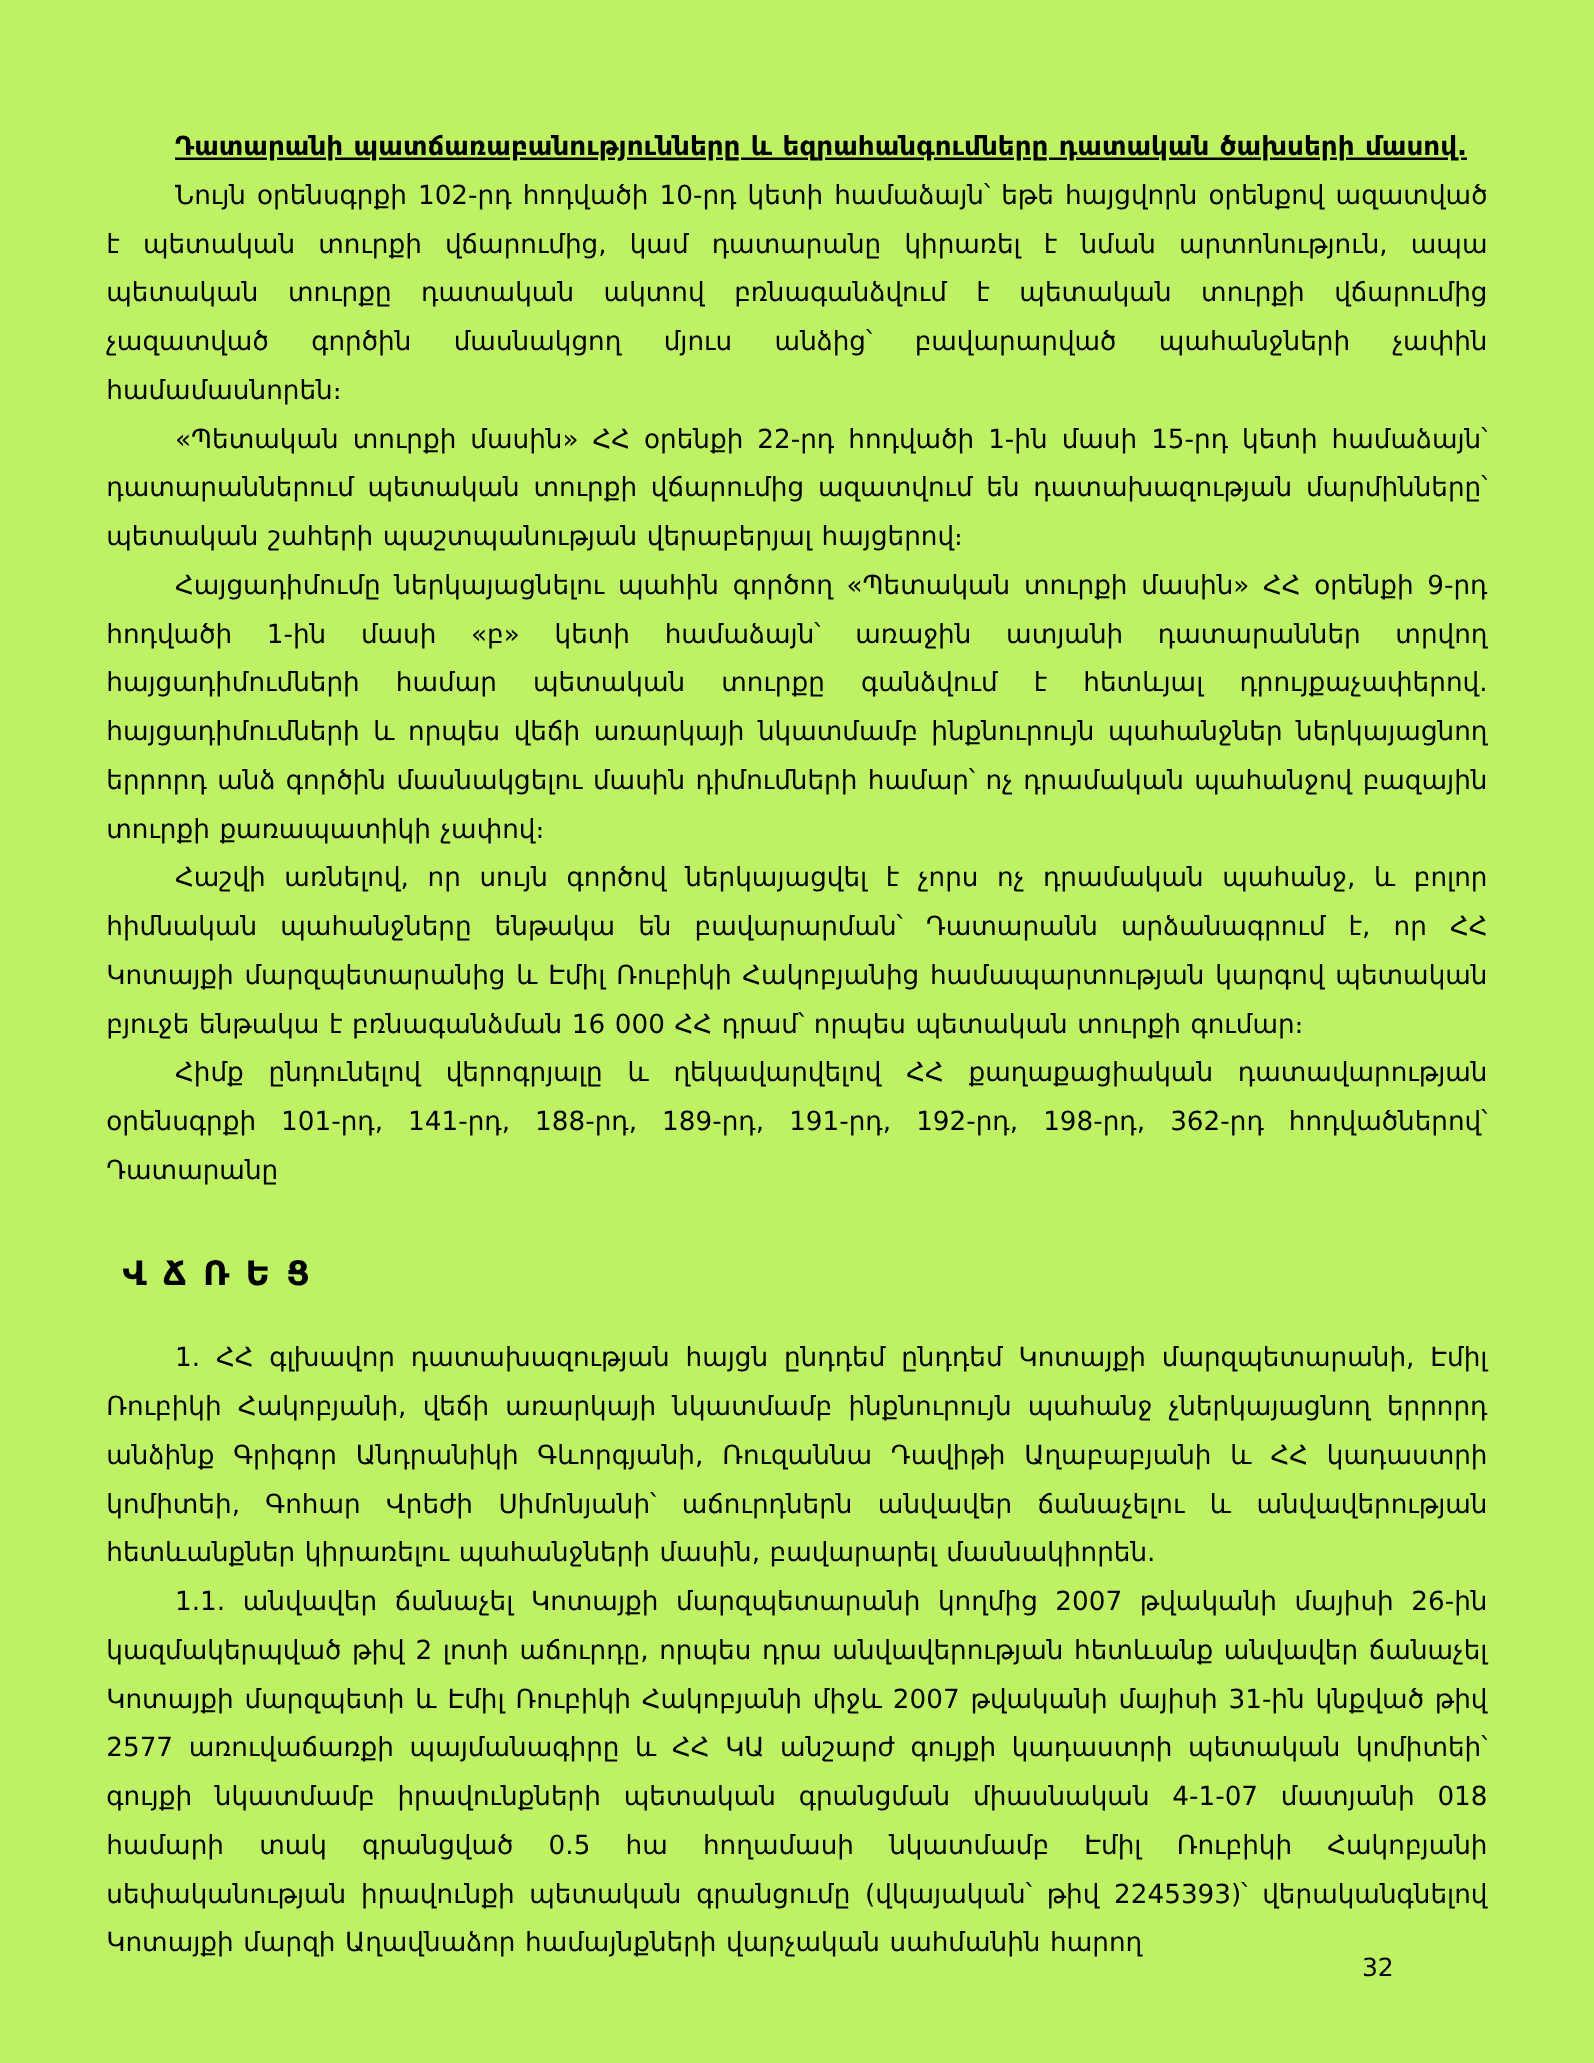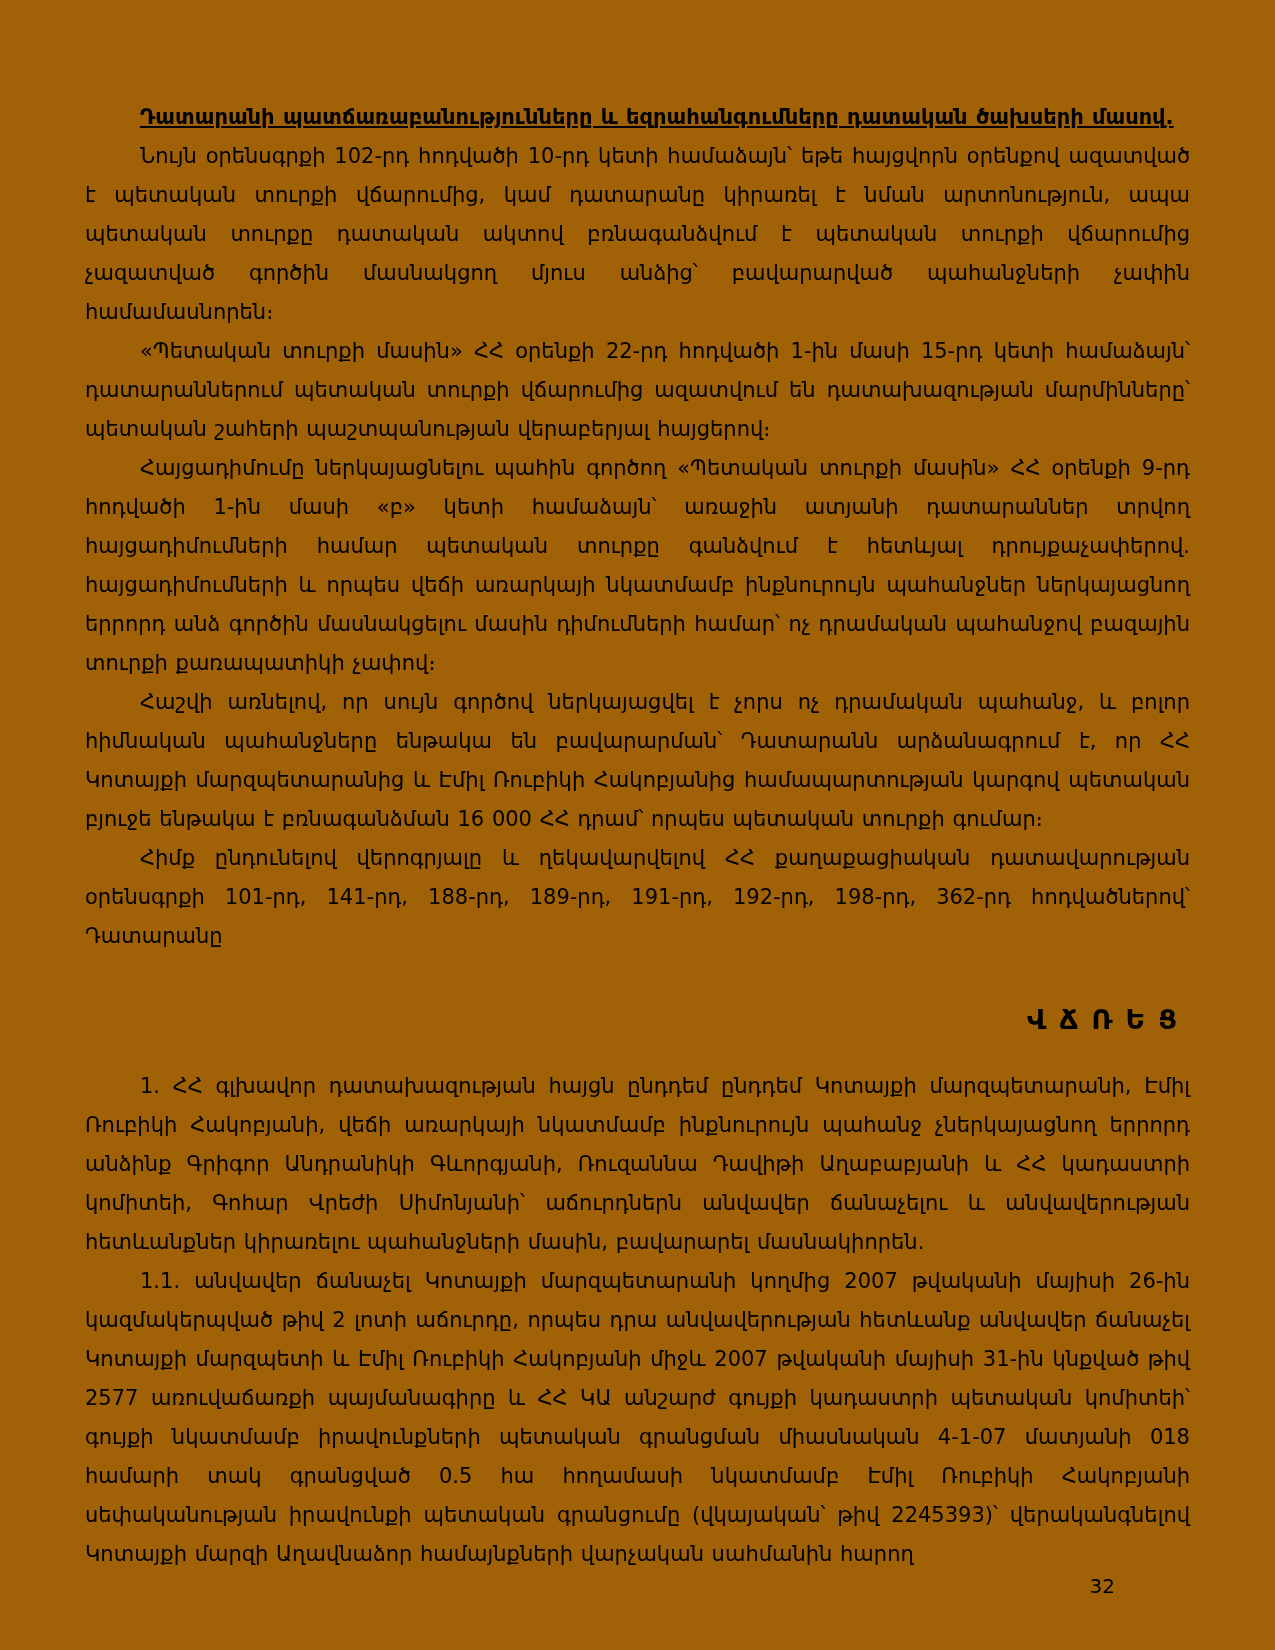--- a/index.html
+++ b/index.html
@@ -5,21 +5,21 @@
   html, body {
     margin: 0;
     padding: 0;
     background: #ffffff;
   }
   .page {
     position: relative;
     width: 1275px;
     height: 1650px;
     margin: 0 auto;
-    background: #a16207;
+    background: #bef264;
     box-sizing: border-box;
     padding: 98px 85px 0 85px;
     overflow: hidden;
     font-family: "DejaVu Sans", sans-serif;
     color: #000000;
   }
   .par {
     margin: 0;
     font-size: 21px;
     line-height: 39px;
@@ -29,32 +29,32 @@
     word-spacing: 1px;
   }
   .title-par {
     font-weight: bold;
   }
   .title-par .underlined {
     text-decoration: underline;
   }
   .verdict-heading {
     margin: 44px 0 28px 0;
-    text-align: right;
+    text-align: left;
     text-indent: 0;
     font-size: 27px;
     font-weight: bold;
     letter-spacing: 13px;
     padding-left: 13px; 
     line-height: 39px;
   }
   .page-number {
     position: absolute;
     right: 160px;
-    bottom: 52px;
+    bottom: 64px;
     font-size: 20px;
     line-height: 24px;
     color: #000000;
   }
 </style>
 </head>
 <body>
 
 <div class="page">
 

